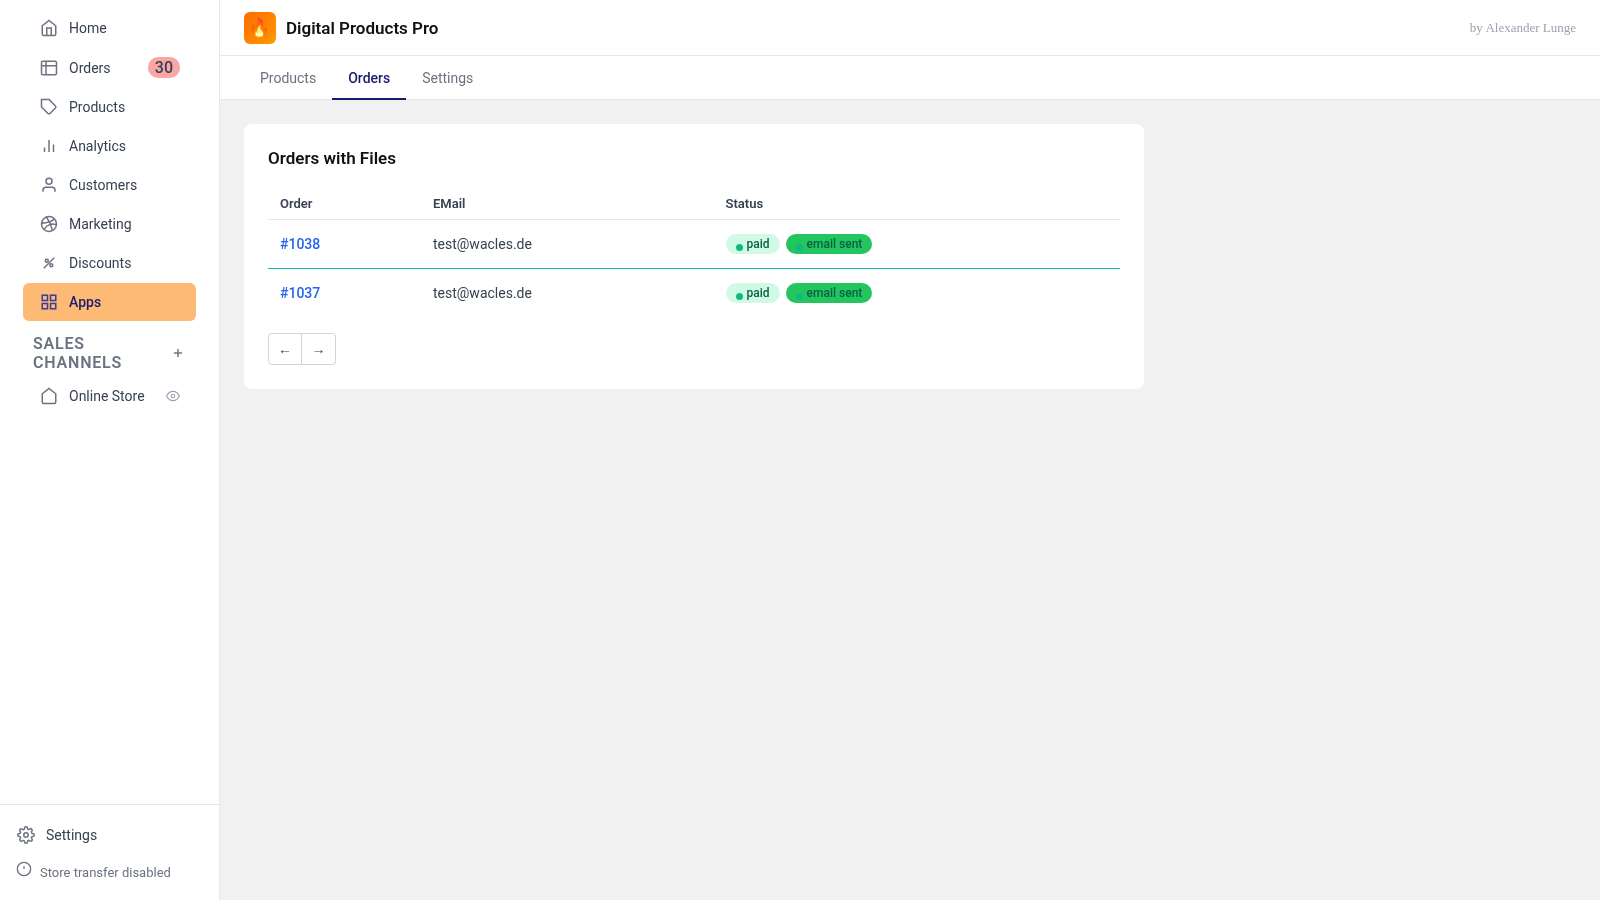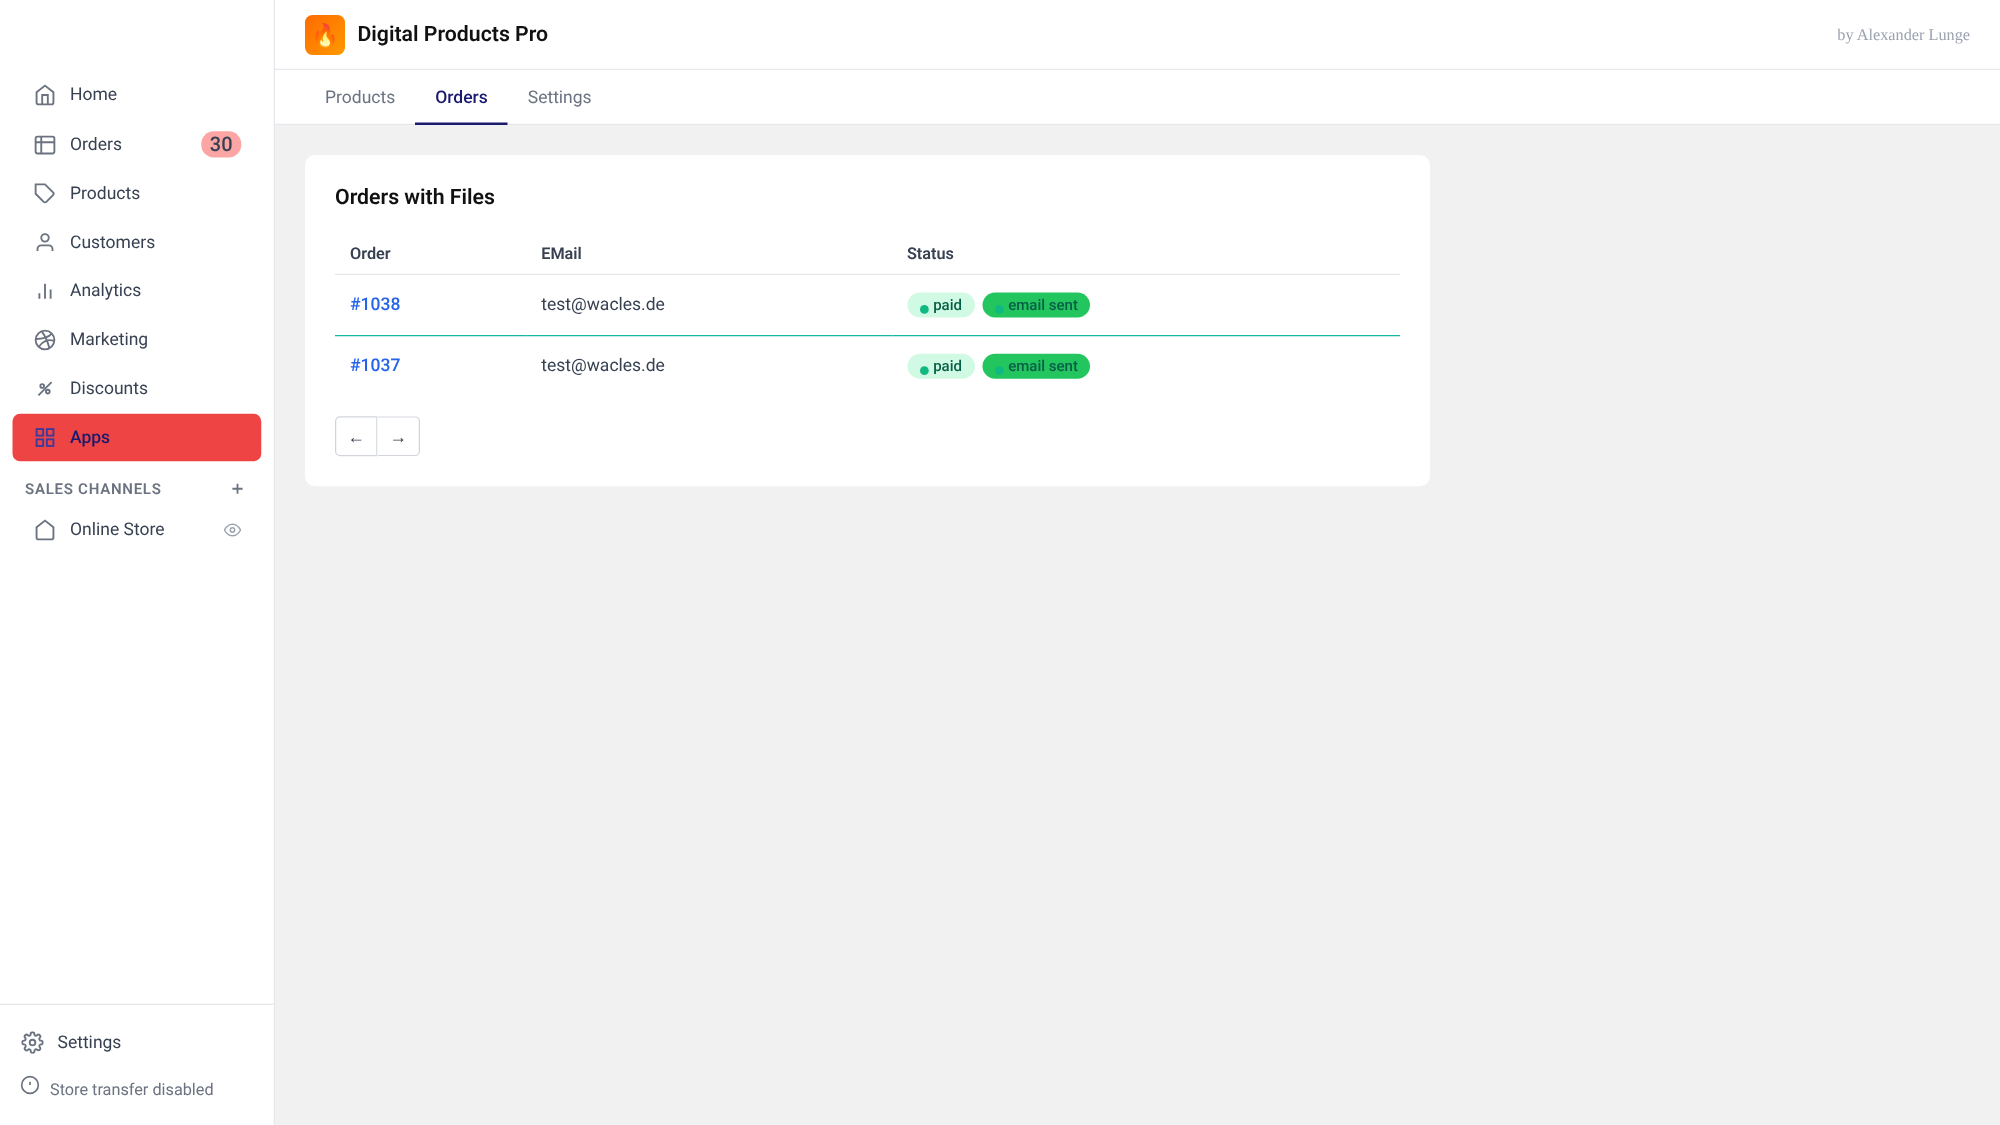--- a/index.html
+++ b/index.html
@@ -9,47 +9,47 @@
     .sidebar {
       width: 220px;
       min-width: 220px;
       background: #fff;
       border-right: 1px solid #e5e7eb;
       display: flex;
       flex-direction: column;
       height: 100vh;
       overflow-y: auto;
     }
-    .sidebar-nav { flex: 1; padding: 8px 4px; margin-top: 48px; }
+    .sidebar-nav { flex: 1; padding: 8px 17px; }
     .sidebar-item {
       display: flex;
       align-items: center;
       padding: 9px 16px;
       cursor: pointer;
       color: #374151;
       font-size: 14px;
       gap: 10px;
       border-radius: 6px;
       margin: 1px 6px;
       text-decoration: none;
     }
-    .sidebar-item.active { background: #ef4444; color: #1a1a6e; font-weight: 500; }
+    .sidebar-item.active { background: #fdba74; color: #1a1a6e; font-weight: 500; }
     .sidebar-item .icon { width: 20px; height: 20px; display: flex; align-items: center; justify-content: center; color: #6b7280; flex-shrink: 0; }
     .sidebar-item.active .icon { color: #3b3b9e; }
     .sidebar-badge {
       margin-left: auto;
       background: #fca5a5;
       color: #374151;
       border-radius: 10px;
       font-size: 16px;
       padding: 1px 7px;
       font-weight: 500;
     }
     .sidebar-section-title {
-      font-size: 12px;
+      font-size: 16px;
       font-weight: 600;
       color: #6b7280;
       letter-spacing: 0.05em;
       padding: 12px 16px 4px;
       display: flex;
       align-items: center;
       justify-content: space-between;
     }
     .sidebar-section-title .add-btn {
       cursor: pointer;
@@ -254,35 +254,35 @@
         <svg width="18" height="18" viewBox="0 0 24 24" fill="none" stroke="currentColor" stroke-width="2">
             <path d="M20.59 13.41l-7.17 7.17a2 2 0 01-2.83 0L2 12V2h10l8.59 8.59a2 2 0 010 2.82z"></path>
             <line x1="7" y1="7" x2="7.01" y2="7"></line>
           </svg>
       </span>
       <span>Products</span>
     </a>
     <a class="sidebar-item">
       <span class="icon">
         <svg width="18" height="18" viewBox="0 0 24 24" fill="none" stroke="currentColor" stroke-width="2">
-            <path d="M20 21v-2a4 4 0 00-4-4H8a4 4 0 00-4 4v2"></path>
-            <circle cx="12" cy="7" r="4"></circle>
-          </svg>
-      </span>
-      <span>Customers</span>
-    </a>
-    <a class="sidebar-item">
-      <span class="icon">
-        <svg width="18" height="18" viewBox="0 0 24 24" fill="none" stroke="currentColor" stroke-width="2">
             <line x1="18" y1="20" x2="18" y2="10"></line>
             <line x1="12" y1="20" x2="12" y2="4"></line>
             <line x1="6" y1="20" x2="6" y2="14"></line>
           </svg>
       </span>
       <span>Analytics</span>
+    </a>
+    <a class="sidebar-item">
+      <span class="icon">
+        <svg width="18" height="18" viewBox="0 0 24 24" fill="none" stroke="currentColor" stroke-width="2">
+            <path d="M20 21v-2a4 4 0 00-4-4H8a4 4 0 00-4 4v2"></path>
+            <circle cx="12" cy="7" r="4"></circle>
+          </svg>
+      </span>
+      <span>Customers</span>
     </a>
     <a class="sidebar-item">
       <span class="icon">
         <svg width="18" height="18" viewBox="0 0 24 24" fill="none" stroke="currentColor" stroke-width="2">
             <circle cx="12" cy="12" r="10"></circle>
             <path d="M8.56 2.75c4.37 6.03 6.02 9.42 8.03 17.72m2.54-15.38c-3.72 4.35-8.94 5.66-16.88 5.85m19.5 1.9c-3.5-.93-6.63-.82-8.94 0-2.58.92-5.01 2.86-7.44 6.32"></path>
           </svg>
       </span>
       <span>Marketing</span>
     </a>

